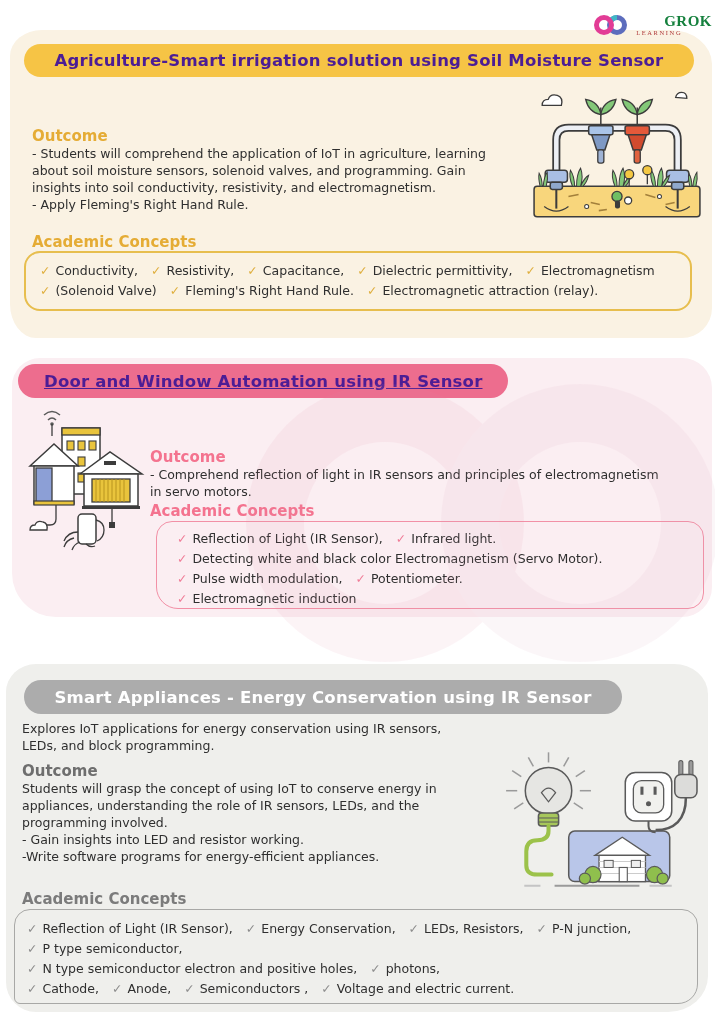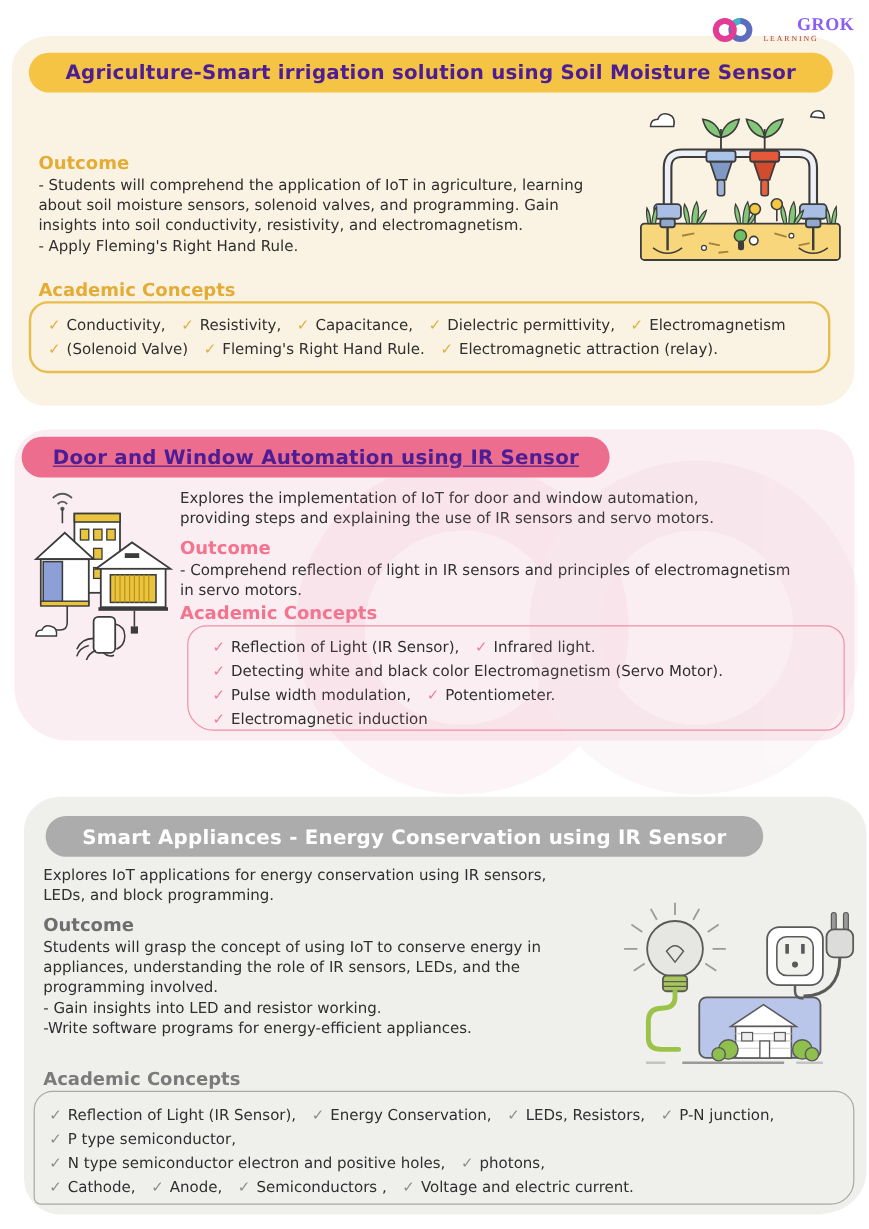--- a/index.html
+++ b/index.html
@@ -3,21 +3,21 @@
 <meta charset="utf-8">
 <style>
   html,body{margin:0;padding:0;background:#ffffff;}
   .page{position:relative;width:724px;height:1024px;background:#fff;overflow:hidden;
         font-family:"DejaVu Sans","Liberation Sans",sans-serif;color:#2f2f2f;}
 
   
   .logo{position:absolute;top:12px;right:12px;display:flex;align-items:center;gap:5px;z-index:6;}
   .logo-text{display:flex;flex-direction:column;line-height:1;}
   .logo-brand{font-family:"Liberation Serif","DejaVu Serif",serif;font-size:15px;font-weight:700;
-              color:#8b5cf6;letter-spacing:.5px;margin-left:28px;}
+              color:#15803d;letter-spacing:.5px;margin-left:28px;}
   .logo-sub{font-family:"Liberation Serif","DejaVu Serif",serif;font-size:6.5px;color:#b03a3a;
             letter-spacing:1.6px;margin-top:1px;}
 
   
   .watermark{position:absolute;left:235px;top:368px;width:480px;height:310px;z-index:5;
              opacity:.09;pointer-events:none;}
 
   
   .card{position:absolute;z-index:1;}
   .pill{position:absolute;display:flex;align-items:center;font-weight:700;font-size:16.5px;
@@ -53,21 +53,21 @@
   .s2 .desc{left:138px;top:48px;}
   .s2 .h-outcome{left:138px;top:90px;color:#f4738f;}
   .s2 .outcome-text{left:138px;top:108px;}
   .s2 .h-concepts{left:138px;top:144px;color:#f4738f;}
   .s2 .concepts-box{left:144px;top:163px;width:548px;height:88px;border:1.5px solid #f290a6;
                     border-radius:16px 16px 16px 22px;padding:7px 10px 7px 20px;}
   .s2 .check{color:#f07c97;}
   .illus-house{position:absolute;left:10px;top:44px;width:128px;height:150px;}
 
   
-  .s3{left:20px;top:664px;width:702px;height:348px;background:#efefec;
+  .s3{left:6px;top:664px;width:702px;height:348px;background:#efefec;
       border-radius:30px 34px 40px 30px / 28px 30px 36px 30px;}
   .s3 .pill{left:18px;top:16px;width:598px;height:34px;background:#acacac;border-radius:18px;
             justify-content:center;color:#ffffff;}
   .s3 .desc{left:16px;top:56px;}
   .s3 .h-outcome{left:16px;top:98px;color:#6e6e6e;}
   .s3 .outcome-text{left:16px;top:116px;}
   .s3 .h-concepts{left:16px;top:226px;color:#7b7b7b;}
   .s3 .concepts-box{left:8px;top:245px;width:684px;height:95px;border:1.5px solid #a8a8a6;
                     border-radius:16px 16px 20px 6px;padding:9px 12px;}
   .s3 .check{color:#8c8c8c;}
@@ -222,24 +222,20 @@
         <g fill="none" stroke="#3c3c3c" stroke-width="1.3">
           <path d="M56 130 q-10 0-14 9"></path>
             <path d="M52 136 q-8 2-10 9"></path>
             <path d="M58 140 q-6 2-8 8"></path>
           <path d="M74 118 q8 2 8 10 q0 8-7 11"></path>
             <path d="M64 142 q4 4 9 2"></path>
         </g>
       </svg>
     </div>
 
-    <div class="desc">
-        <div class="tline">Explores the implementation of IoT for door and window automation,</div>
-        <div class="tline">providing steps and explaining the use of IR sensors and servo motors.</div>
-      </div>
     <div class="h-label h-outcome">Outcome</div>
     <div class="outcome-text">
         <div class="tline">- Comprehend reflection of light in IR sensors and principles of electromagnetism</div>
         <div class="tline">in servo motors.</div>
       </div>
     <div class="h-label h-concepts">Academic Concepts</div>
     <div class="concepts-box">
         <div class="cline"><span class="citem">
             <span class="check">✓</span>
             <span class="ctext">Reflection of Light (IR Sensor),</span>

